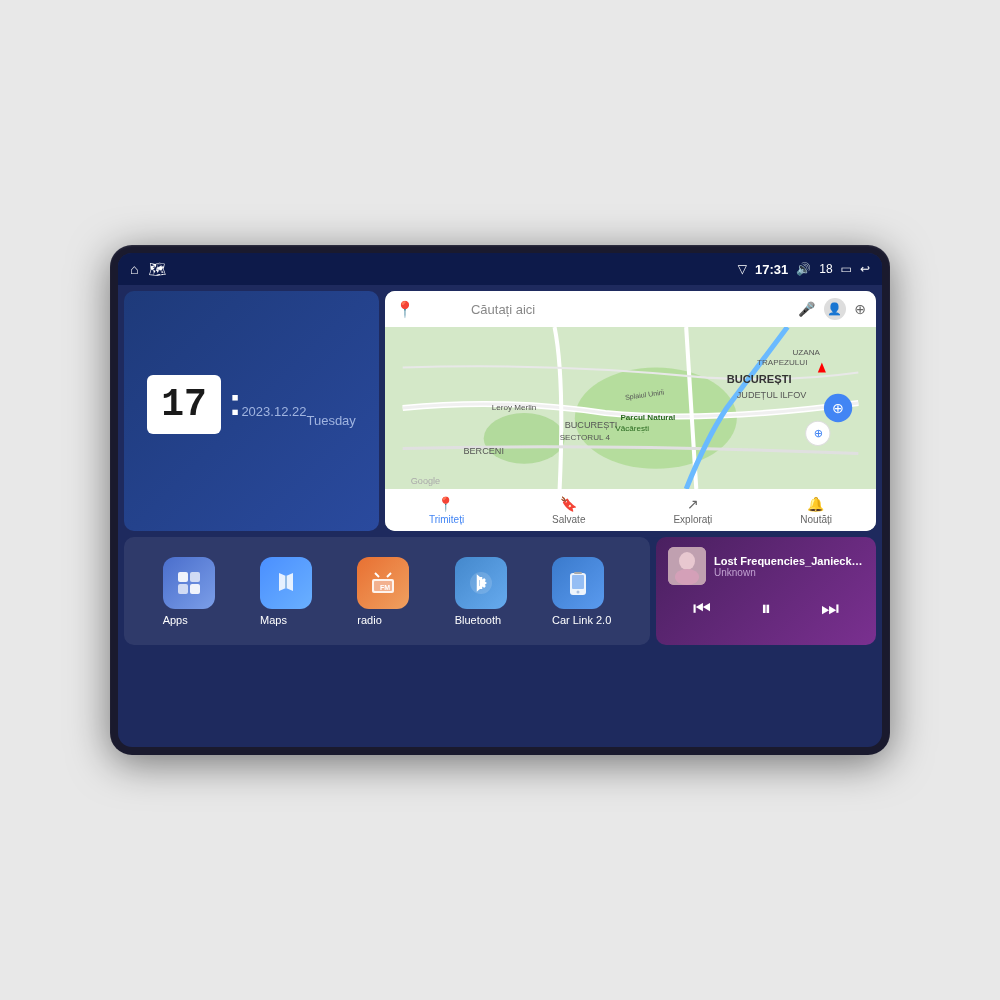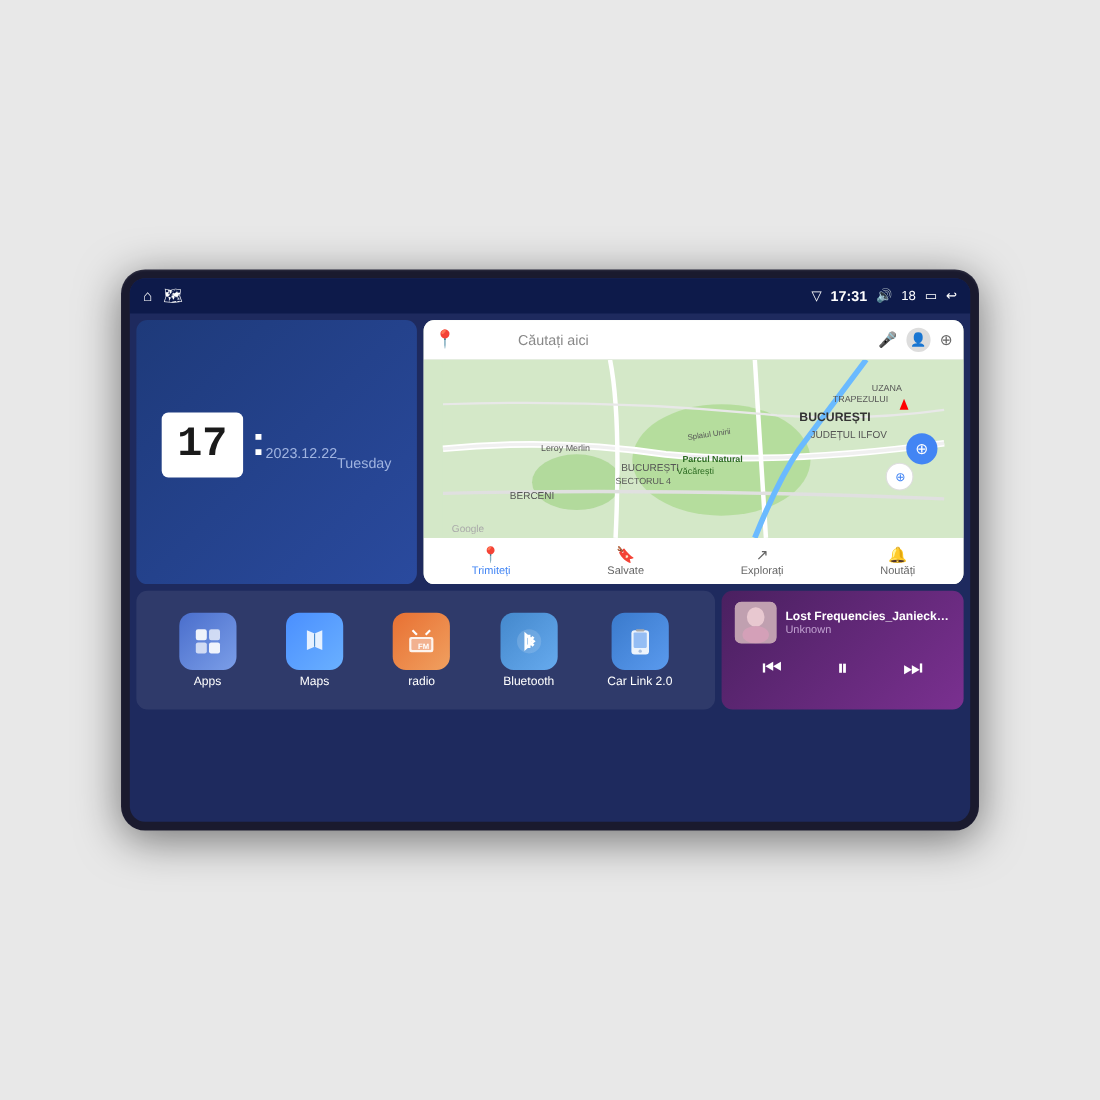--- a/index.html
+++ b/index.html
@@ -214,21 +214,21 @@
       background: rgba(255,255,255,0.08);
       border-radius: 10px;
       display: flex;
       align-items: center;
       justify-content: space-around;
       padding: 8px 16px;
     }
     .app-item {
       display: flex;
       flex-direction: column;
-      align-items: center;
+      align-items: flex-start;
       gap: 5px;
       cursor: pointer;
     }
     .app-icon-wrap {
       width: 52px;
       height: 52px;
       border-radius: 12px;
       display: flex;
       align-items: center;
       justify-content: center;

